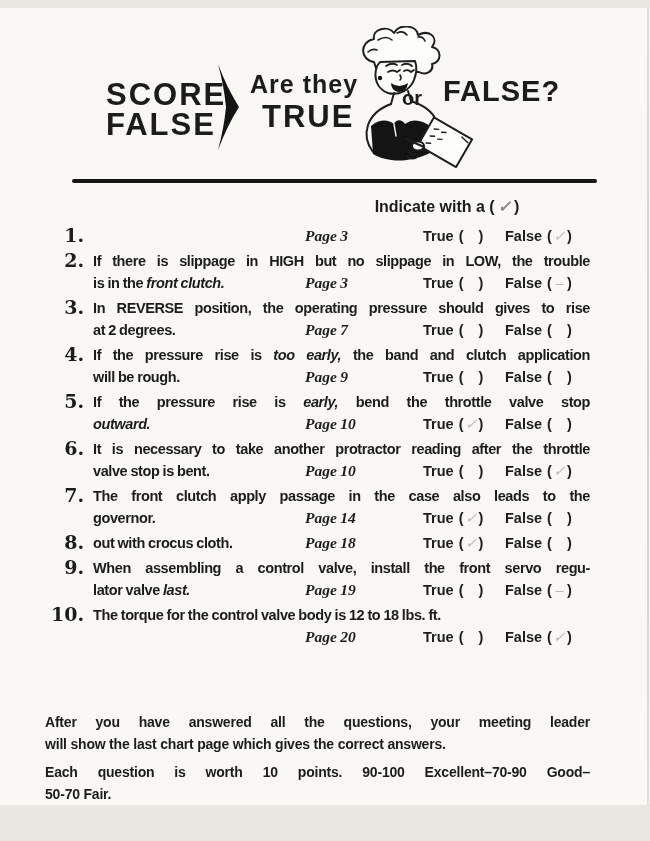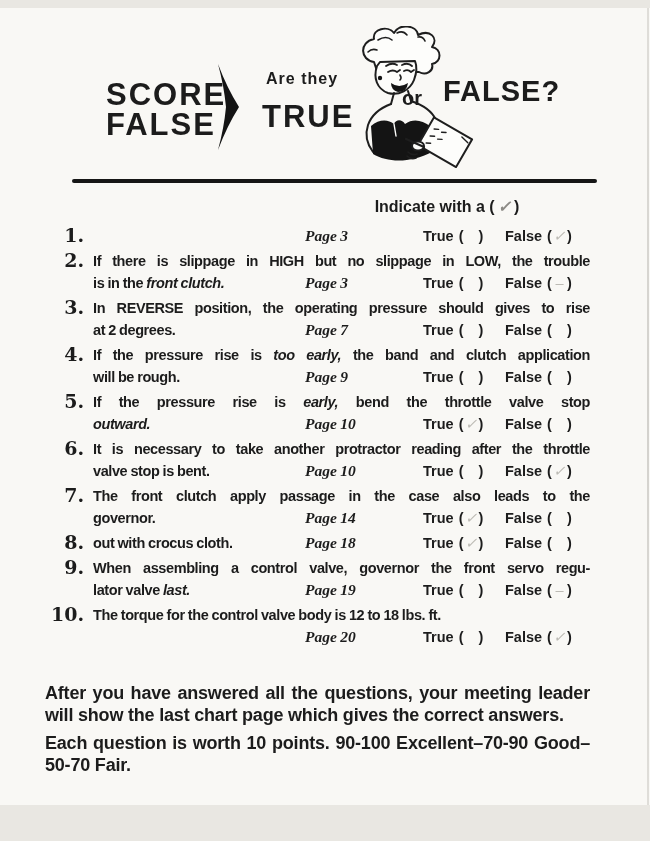--- a/index.html
+++ b/index.html
@@ -5,21 +5,21 @@
   html,body{margin:0;padding:0;background:#e9e7e2;}
   .sheet{
     position:relative;width:650px;height:797px;margin:8px auto;
     background:#f9f8f5;overflow:hidden;
     font-family:"Liberation Sans",sans-serif;color:#1c1c1c;
   }
   
   .title-block{position:absolute;left:106px;top:72px;font-size:31px;font-weight:bold;
     letter-spacing:2px;line-height:30px;}
   .arrow-wrap{position:absolute;left:216px;top:56px;width:24px;height:86px;}
-  .are-they{position:absolute;left:266px;top:62px;font-size:16px;font-weight:bold;letter-spacing:1px;}
+  .are-they{position:absolute;left:250px;top:62px;font-size:25px;font-weight:bold;letter-spacing:1px;}
   .true-big{position:absolute;left:262px;top:91px;font-size:31px;font-weight:bold;letter-spacing:2px;}
   .or-word{position:absolute;left:402px;top:79px;font-size:20px;font-weight:bold;text-align:right;}
   .false-big{position:absolute;left:443px;top:67px;font-size:29px;font-weight:bold;letter-spacing:1px;}
   .woman{position:absolute;left:344px;top:18px;width:136px;height:142px;}
   .divider{position:absolute;left:72px;top:171px;width:525px;height:4px;background:#161616;border-radius:2px;}
   
   .instruction{position:absolute;left:297px;top:189px;width:300px;text-align:center;
     font-size:16px;font-weight:bold;}
   .instruction .chk{color:#8d8b86;font-style:italic;padding:0 3px;}
   
@@ -34,22 +34,22 @@
   .qans{position:relative;height:22px;}
   .pg{position:absolute;left:212px;top:0;font-style:italic;
     font-family:"Liberation Serif",serif;font-size:15.5px;letter-spacing:0;}
   .slot{position:absolute;top:0;display:flex;letter-spacing:0;word-spacing:0;}
   .slot.true{left:330px;}
   .slot.false{left:412px;}
   .slot .lbl{margin-right:5px;}
   .slot .mark{display:inline-block;width:15px;text-align:center;color:#bdbbb5;
     font-style:italic;font-weight:normal;}
   
-  .footer{position:absolute;left:45px;top:674px;width:545px;
-    font-size:18px;font-weight:bold;letter-spacing:-0.2px;line-height:22px;}
+  .footer{position:absolute;left:45px;top:703px;width:545px;
+    font-size:14px;font-weight:bold;letter-spacing:-0.2px;line-height:22px;}
   .fpara{margin-bottom:6px;}
   .fline.just{text-align:justify;text-align-last:justify;}
   
   .edge-line{position:absolute;right:1px;top:0;width:2px;height:100%;
     background:linear-gradient(#d9d7d2,#c9c7c2,#d9d7d2);opacity:.8;}
   .smudge{position:absolute;left:540px;top:800px;width:80px;height:20px;
     background:radial-gradient(ellipse at center,rgba(120,118,112,.18),rgba(120,118,112,0) 70%);}
 </style>
 </head>
 <body>
@@ -231,21 +231,21 @@
             <span class="par">)</span>
           </span><span class="slot false">
             <span class="lbl">False</span>
             <span class="par">(</span>
             <span class="mark"></span>
             <span class="par">)</span>
           </span></div>
       </div>
       <div class="q">
         <div class="qnum">9.</div>
-        <div class="qline just"><span>When assembling a control valve, governor the front servo regu-</span></div>
+        <div class="qline just"><span>When assembling a control valve, install the front servo regu-</span></div>
         <div class="qline qans"><span><span>lator valve </span><span class="it">last.</span></span><span class="pg">Page 19</span><span class="slot true">
             <span class="lbl">True</span>
             <span class="par">(</span>
             <span class="mark"></span>
             <span class="par">)</span>
           </span><span class="slot false">
             <span class="lbl">False</span>
             <span class="par">(</span>
             <span class="mark">–</span>
             <span class="par">)</span>

